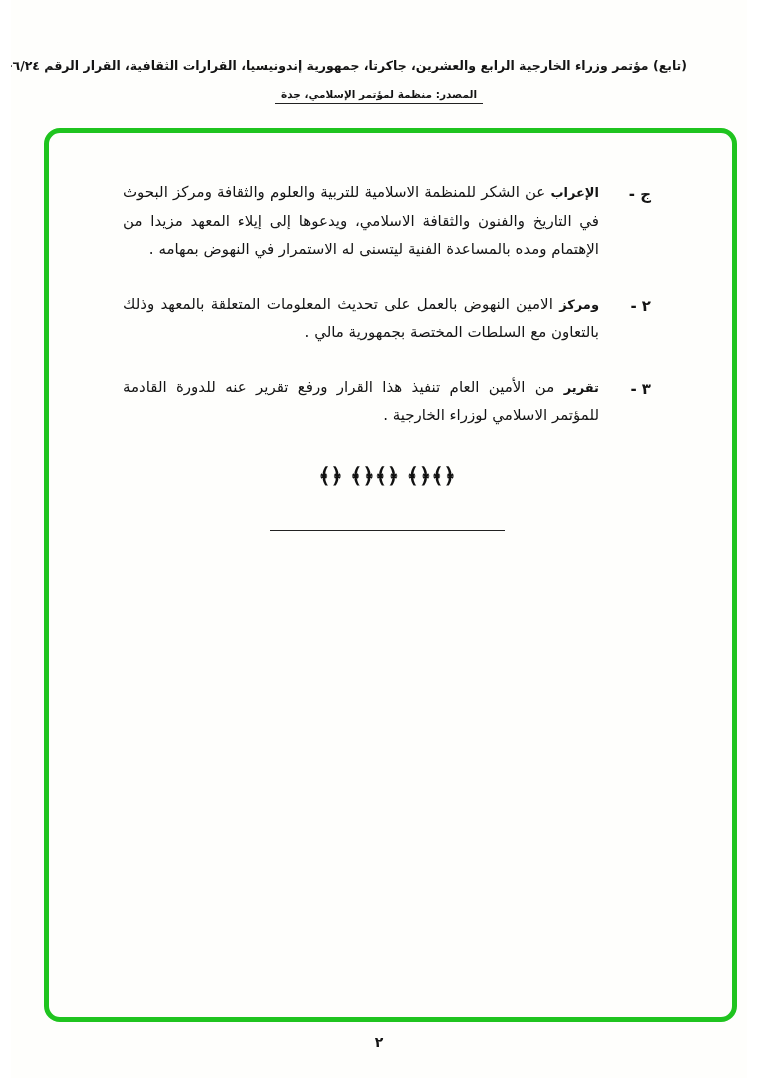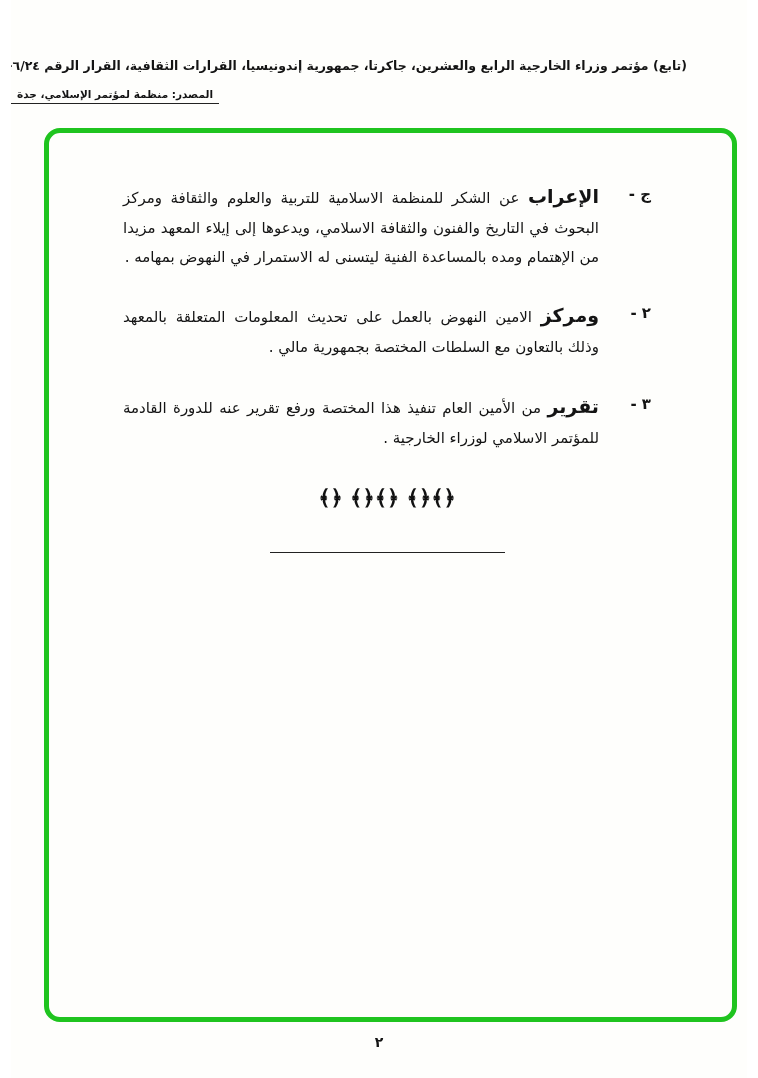--- a/index.html
+++ b/index.html
@@ -26,21 +26,21 @@
     font-weight: bold;
     font-size: 12.5px;
     letter-spacing: 0.2px;
     white-space: nowrap;
   }
   .source-line {
     position: absolute;
     top: 88px;
     right: 0;
     left: 0;
-    text-align: left;
+    text-align: center;
     font-size: 10.5px;
     font-weight: bold;
   }
   .source-line .source-text {
     display: inline-block;
     border-bottom: 1px solid #222;
     padding: 0 6px 3px 6px;
   }
 
   
@@ -73,21 +73,21 @@
   .item .marker {
     flex: 0 0 36px;
     font-weight: bold;
     font-size: 15px;
     white-space: nowrap;
     padding-top: 2px;
   }
   .item .para { flex: 1 1 auto; }
   .item .lead {
     font-weight: bold;
-    font-size: 19px;
+    font-size: 13px;
   }
 
   .ornament {
     margin-top: 34px;
     text-align: center;
     font-size: 21px;
     font-weight: bold;
     letter-spacing: 2px;
     color: #111;
   }
@@ -129,21 +129,21 @@
       <span class="para"><span class="lead">الإعراب</span> <span>عن الشكر للمنظمة الاسلامية للتربية والعلوم والثقافة ومركز البحوث في التاريخ والفنون والثقافة الاسلامي، ويدعوها إلى إيلاء المعهد مزيدا من الإهتمام ومده بالمساعدة الفنية ليتسنى له الاستمرار في النهوض بمهامه .</span></span>
     </div>
 
     <div class="item">
       <span class="marker">٢ -</span>
       <span class="para"><span class="lead">ومركز</span> <span>الامين النهوض بالعمل على تحديث المعلومات المتعلقة بالمعهد وذلك بالتعاون مع السلطات المختصة بجمهورية مالي .</span></span>
     </div>
 
     <div class="item">
       <span class="marker">٣ -</span>
-      <span class="para"><span class="lead">تقرير</span> <span>من الأمين العام تنفيذ هذا المختصة ورفع تقرير عنه للدورة القادمة للمؤتمر الاسلامي لوزراء الخارجية .</span></span>
+      <span class="para"><span class="lead">تقرير</span> <span>من الأمين العام تنفيذ هذا القرار ورفع تقرير عنه للدورة القادمة للمؤتمر الاسلامي لوزراء الخارجية .</span></span>
     </div>
 
     <div class="ornament">﴿﴾﴿﴾ ﴿﴾﴿﴾ ﴿﴾</div>
 
     <div class="divider"></div>
 
   </div>
 
   <div class="page-number">٢</div>
 

